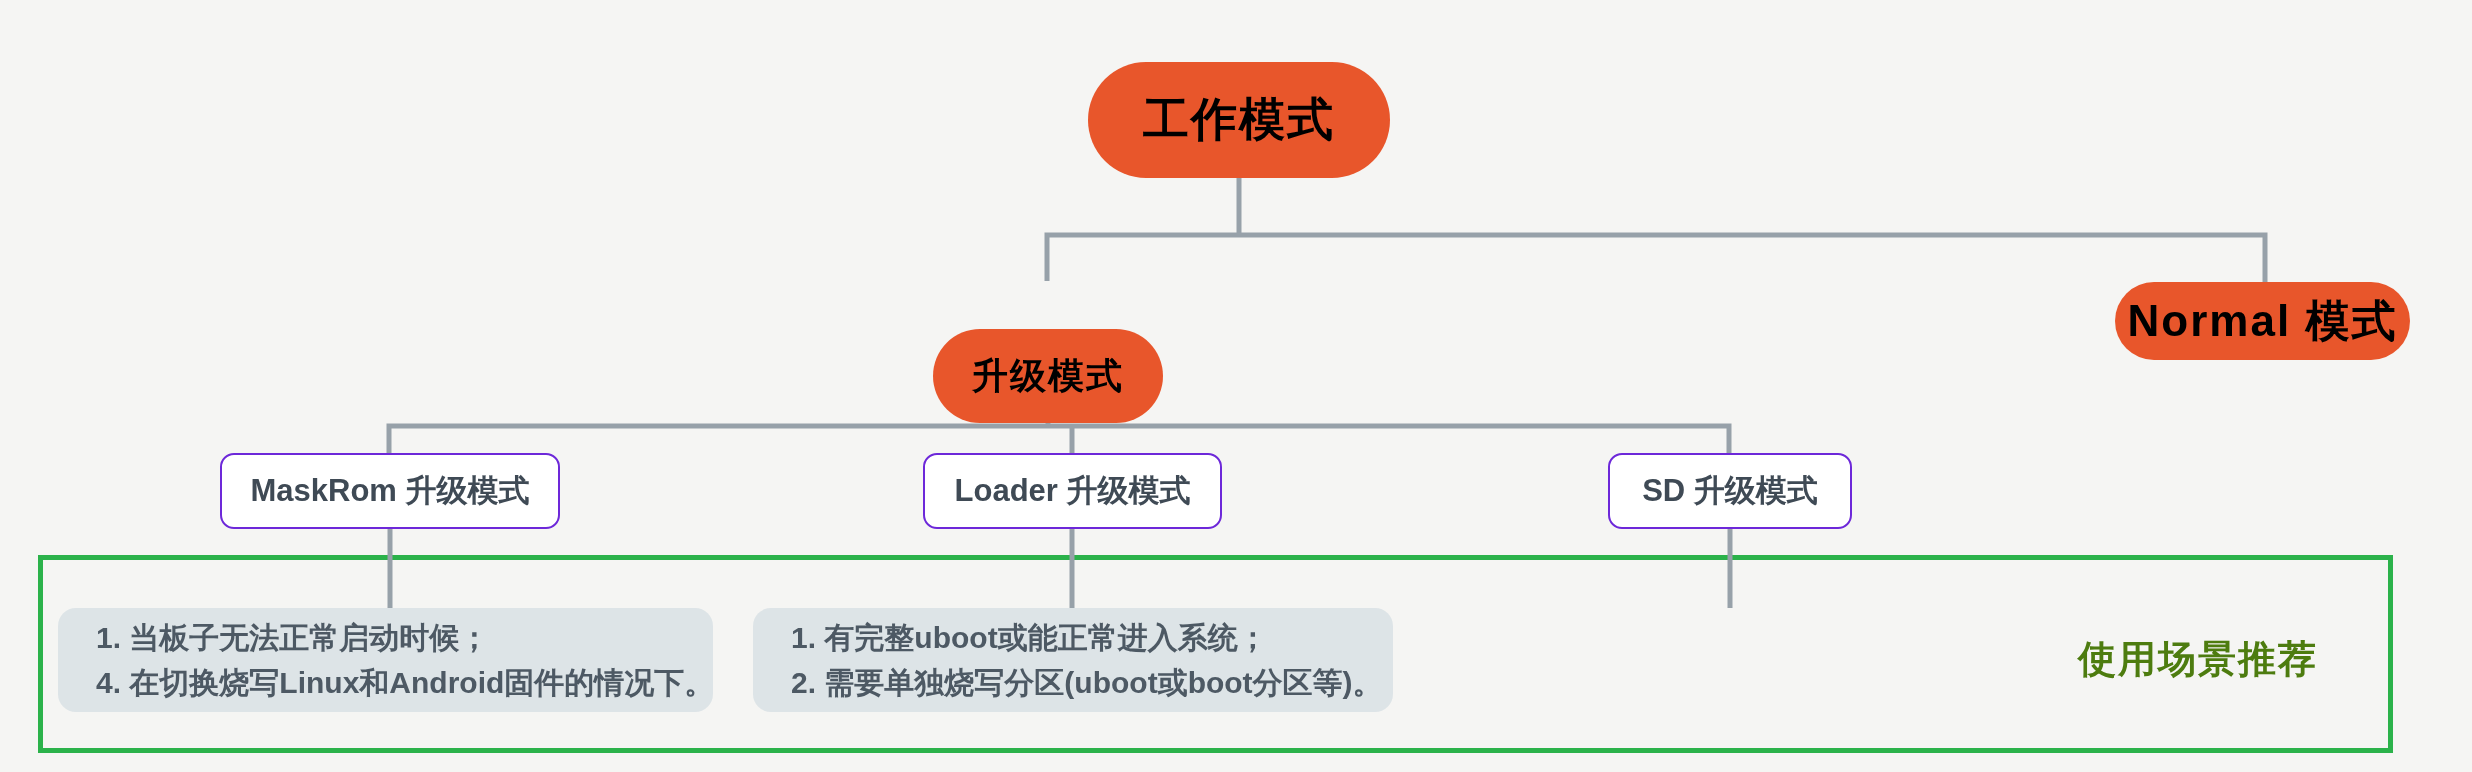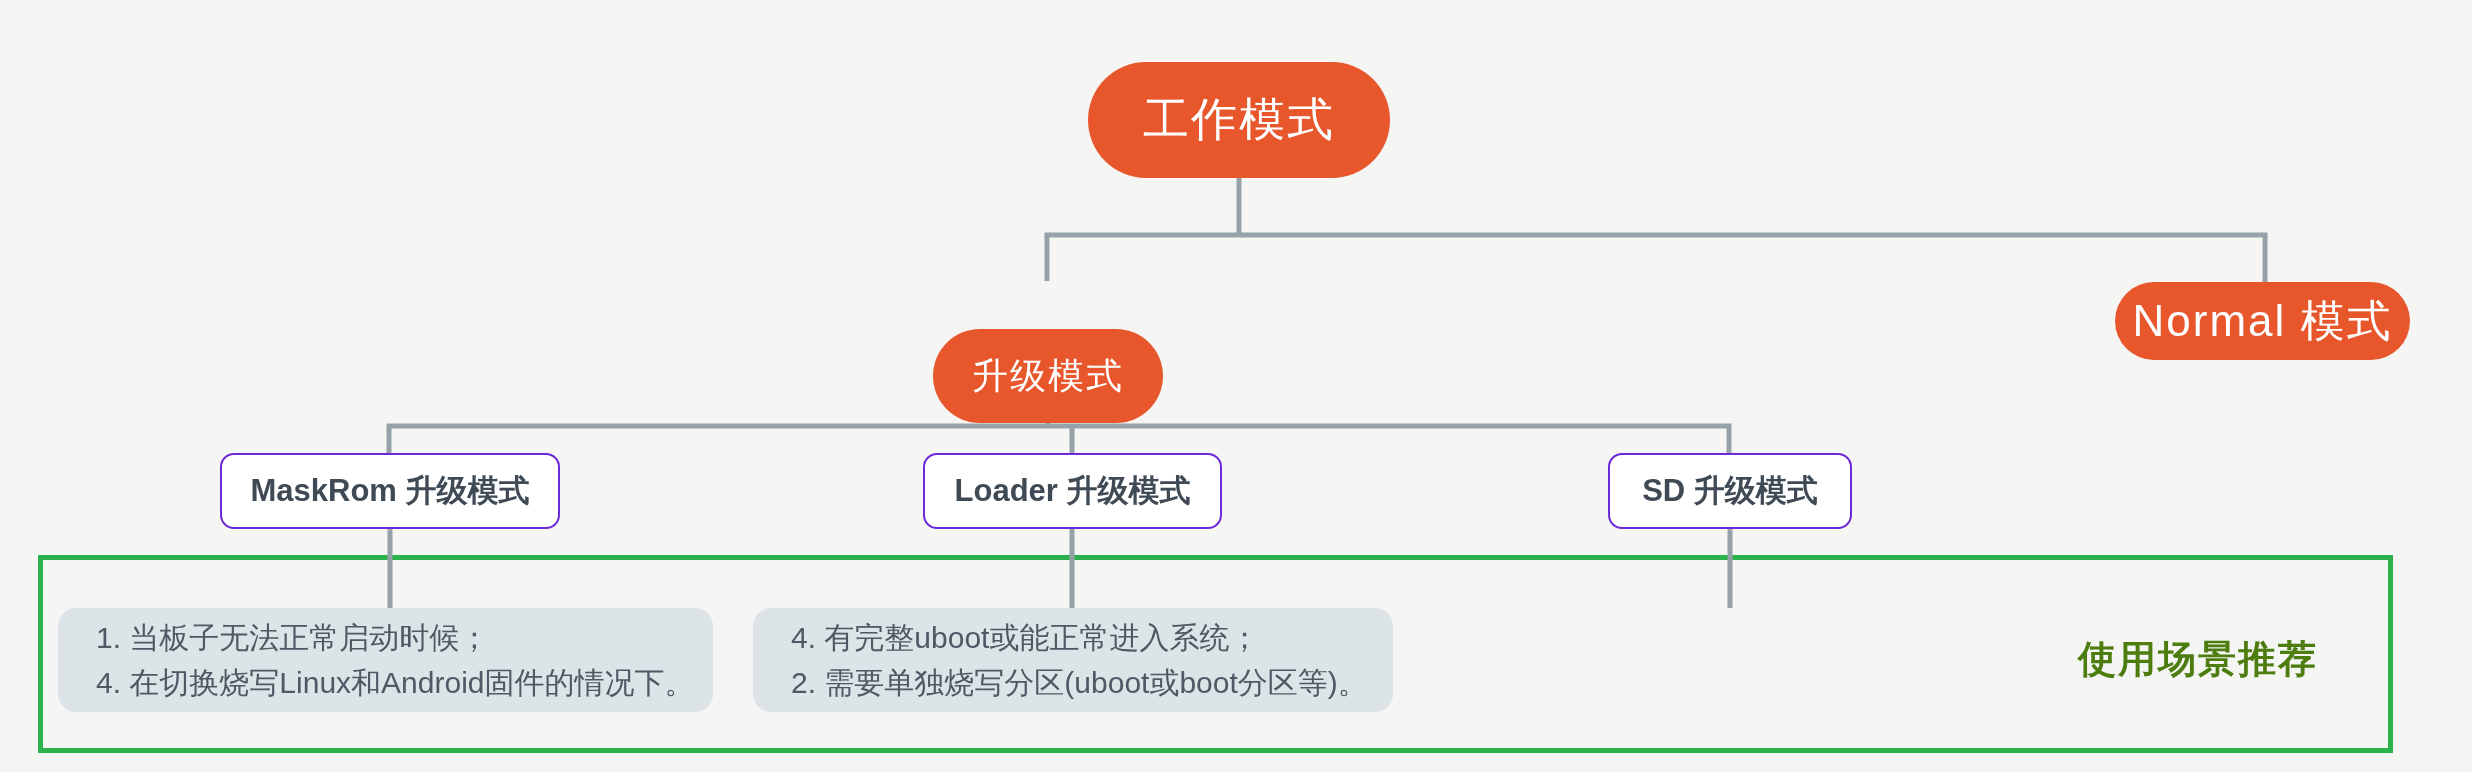--- a/index.html
+++ b/index.html
@@ -17,22 +17,22 @@
   }
   .connectors {
     position: absolute;
     left: 0; top: 0;
     z-index: 2;
   }
   .pill {
     position: absolute;
     z-index: 3;
     background: #e8562b;
-    color: #ffffff;
-    font-weight: normal;
+    color: #000000;
+    font-weight: bold;
     display: flex;
     align-items: center;
     justify-content: center;
     letter-spacing: 2px;
     white-space: nowrap;
   }
   .pill.root {
     left: 1088px; top: 62px;
     width: 302px; height: 116px;
     border-radius: 60px;
@@ -73,21 +73,21 @@
   .mode-box.sd      { left: 1608px; width: 244px; }
   .desc-card {
     position: absolute;
     z-index: 3;
     box-sizing: border-box;
     top: 608px;
     height: 104px;
     background: #dde4e7;
     border-radius: 18px;
     color: #4d5964;
-    font-weight: normal;
+    font-weight: bold;
     font-size: 30px;
     display: flex;
     flex-direction: column;
     justify-content: center;
     padding-left: 38px;
     line-height: 45px;
     white-space: nowrap;
   }
   .desc-card.maskrom { left: 58px;   width: 655px; }
   .desc-card.loader  { left: 753px;  width: 640px; }
@@ -154,19 +154,19 @@
   </div>
   <div class="mode-box sd">
     <span>SD 升级模式</span>
   </div>
 
   <div class="desc-card maskrom">
     <div>1. 当板子无法正常启动时候；</div>
     <div>4. 在切换烧写Linux和Android固件的情况下。</div>
   </div>
   <div class="desc-card loader">
-    <div>4. 有完整uboot或能正常进入系统；</div>
+    <div>1. 有完整uboot或能正常进入系统；</div>
     <div>2. 需要单独烧写分区(uboot或boot分区等)。</div>
   </div>
 
   <div class="highlight-label">使用场景推荐</div>
 
 </div>
 
 </body></html>

